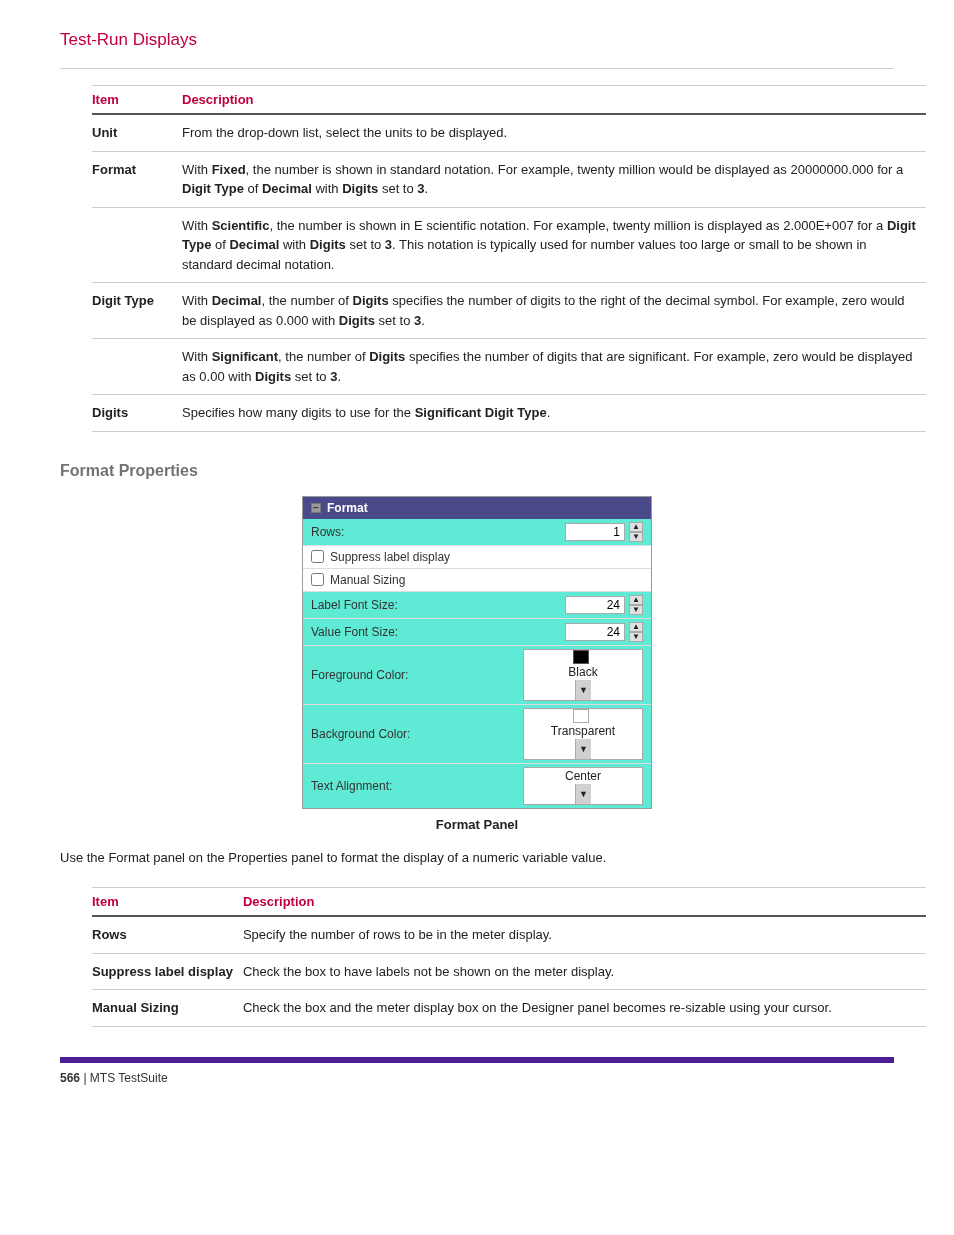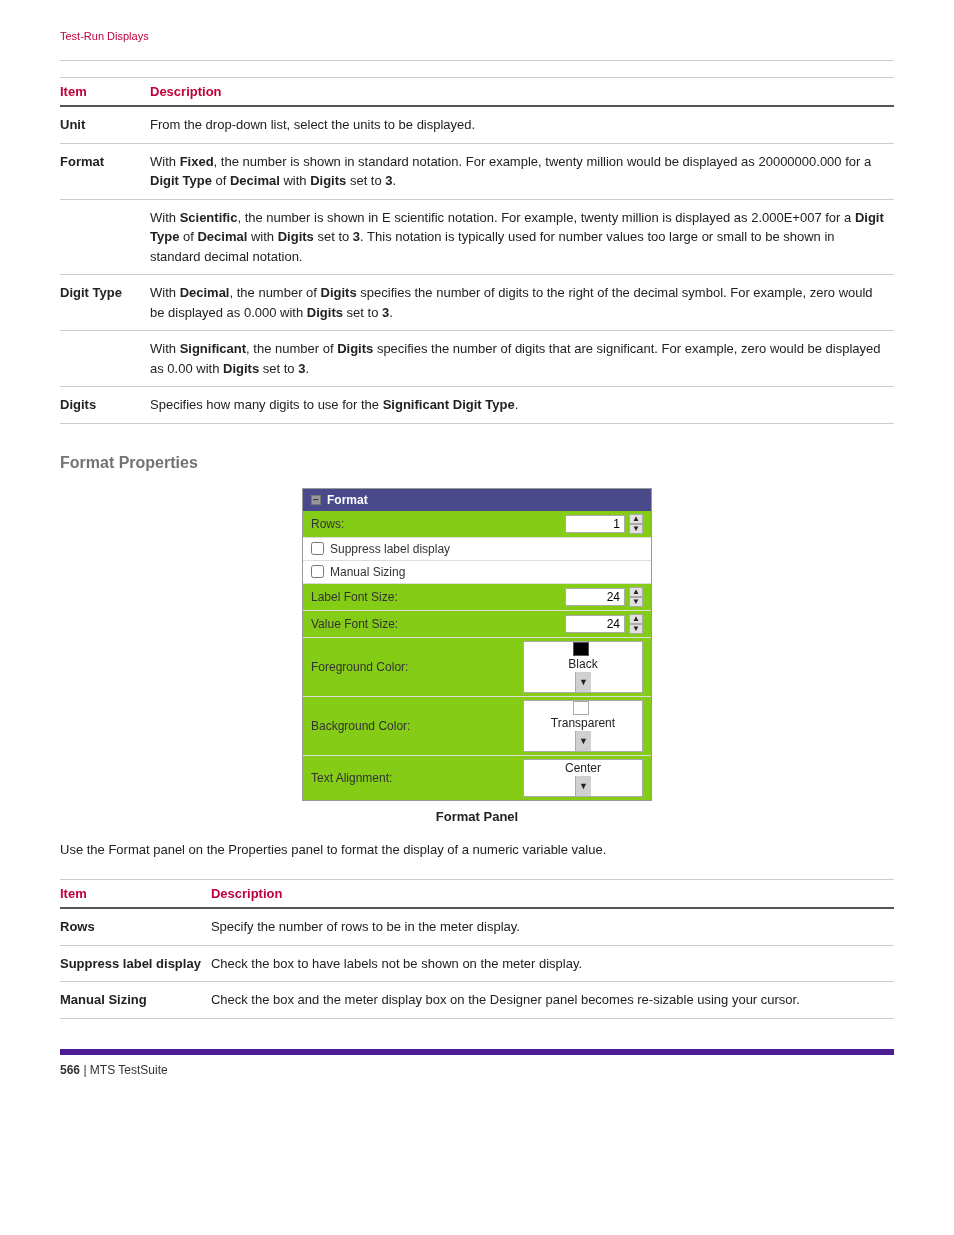--- a/index.html
+++ b/index.html
@@ -12,29 +12,30 @@
       min-height: 1235px;
       padding: 0;
     }
 
     .page-container {
       padding: 30px 60px 40px 60px;
     }
 
     .breadcrumb {
       color: #c0003c;
-      font-size: 11px;
+      font-size: 17px;
       margin-bottom: 18px;
     }
 
     
     .info-table {
       width: 100%;
       border-collapse: collapse;
       margin-bottom: 30px;
+      margin-left: 32px;
     }
 
     .info-table th {
       color: #c0003c;
       font-weight: bold;
       text-align: left;
       padding: 6px 10px 6px 0;
       border-top: 1px solid #ccc;
       border-bottom: 2px solid #555;
       font-size: 13px;
@@ -102,21 +103,21 @@
       text-align: center;
       font-size: 10px;
       color: #333;
     }
 
     .format-panel-row {
       display: flex;
       align-items: center;
       padding: 3px 8px;
       border-bottom: 1px solid #ddd;
-      background: #84cc16;
+      background: #5eead4;
     }
 
     .format-panel-row:last-child {
       border-bottom: none;
     }
 
     .format-panel-label {
       flex: 1;
       color: #333;
       font-size: 12px;

